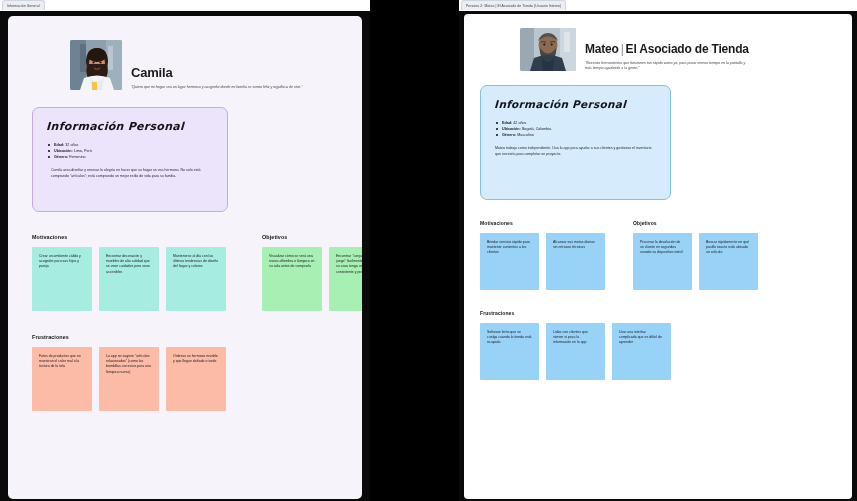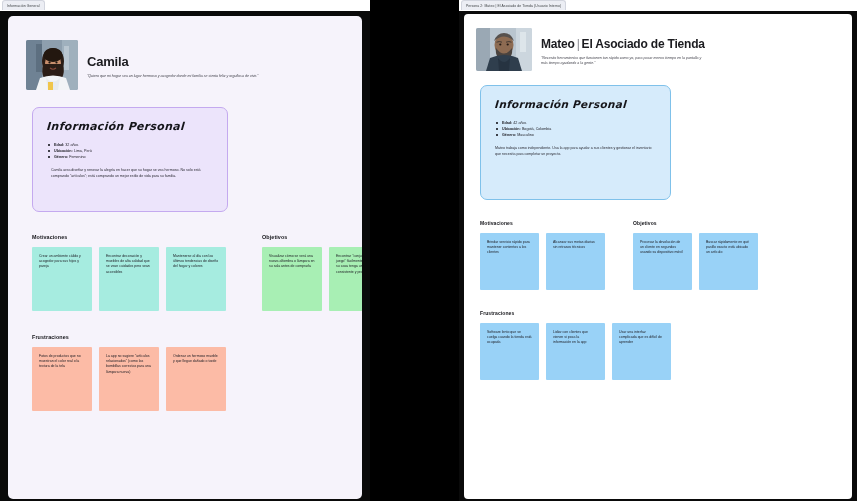--- a/index.html
+++ b/index.html
@@ -79,22 +79,23 @@
   .page-right {
     left: 5px; top: 3px;
     width: 388px; height: 485px;
     background: #ffffff;
     border-radius: 4px;
   }
 
   
   .persona-head {
     display: flex;
-    align-items: center;
+    align-items: flex-end;
     gap: 9px;
+    margin-left: 44px;
   }
   .left .persona-head  { padding: 24px 0 0 18px; }
   .right .persona-head { padding: 14px 0 0 12px; }
 
   .avatar {
     flex: none;
     border-radius: 2px;
     overflow: hidden;
     position: relative;
   }

